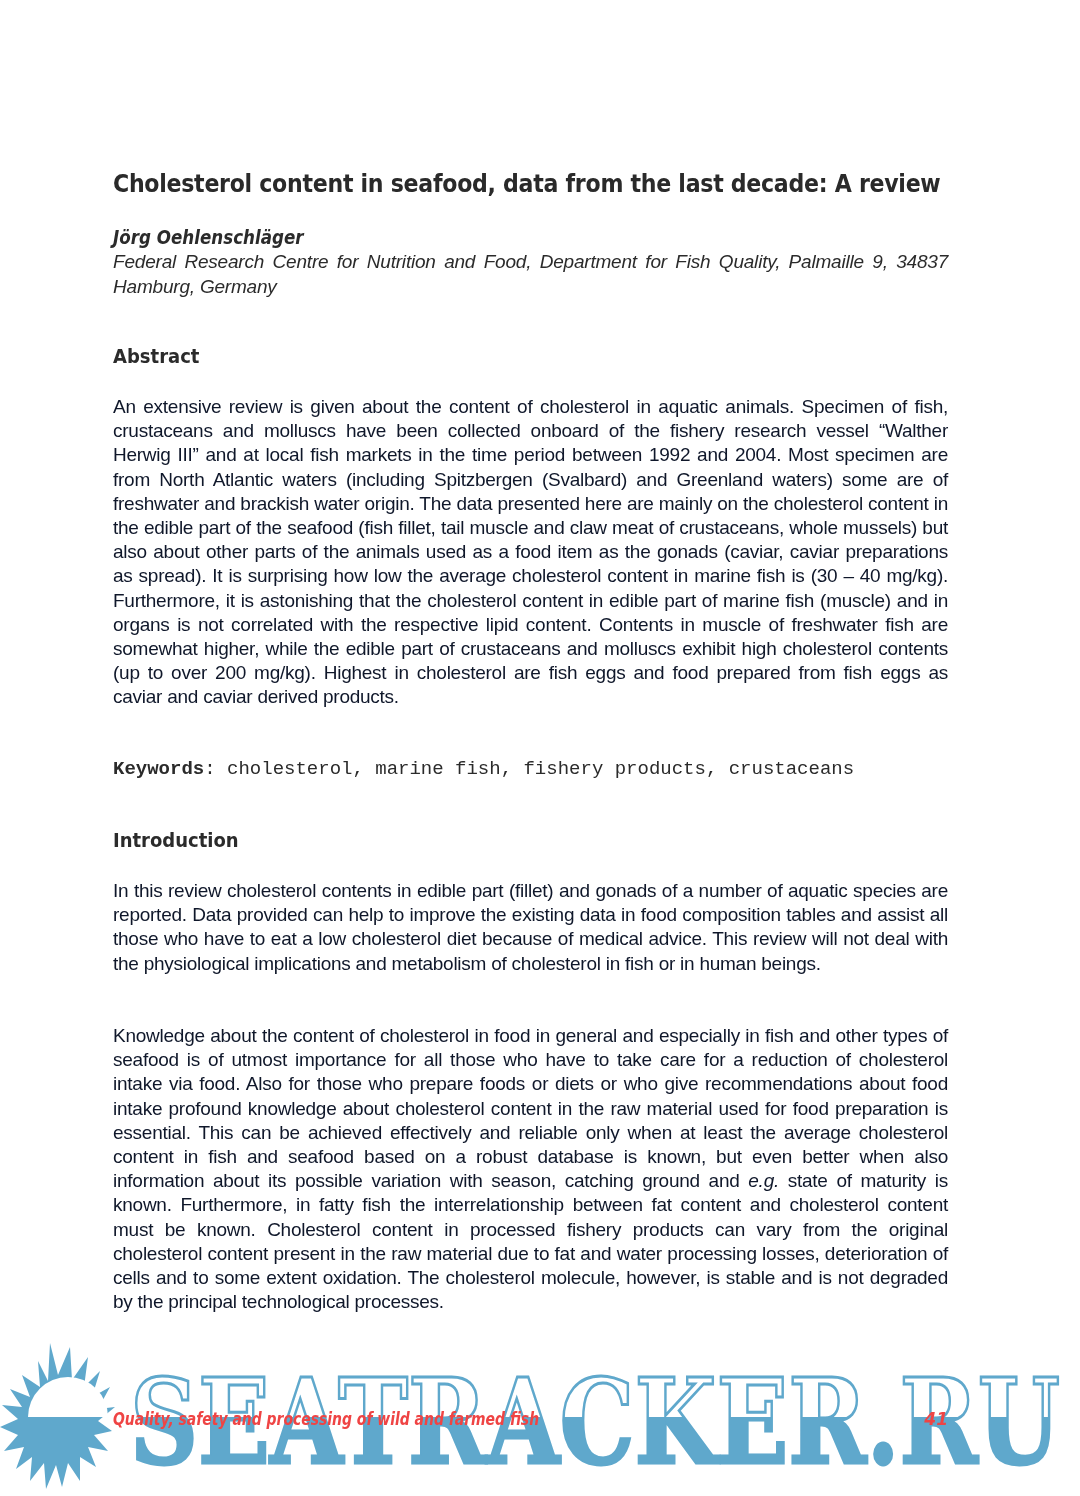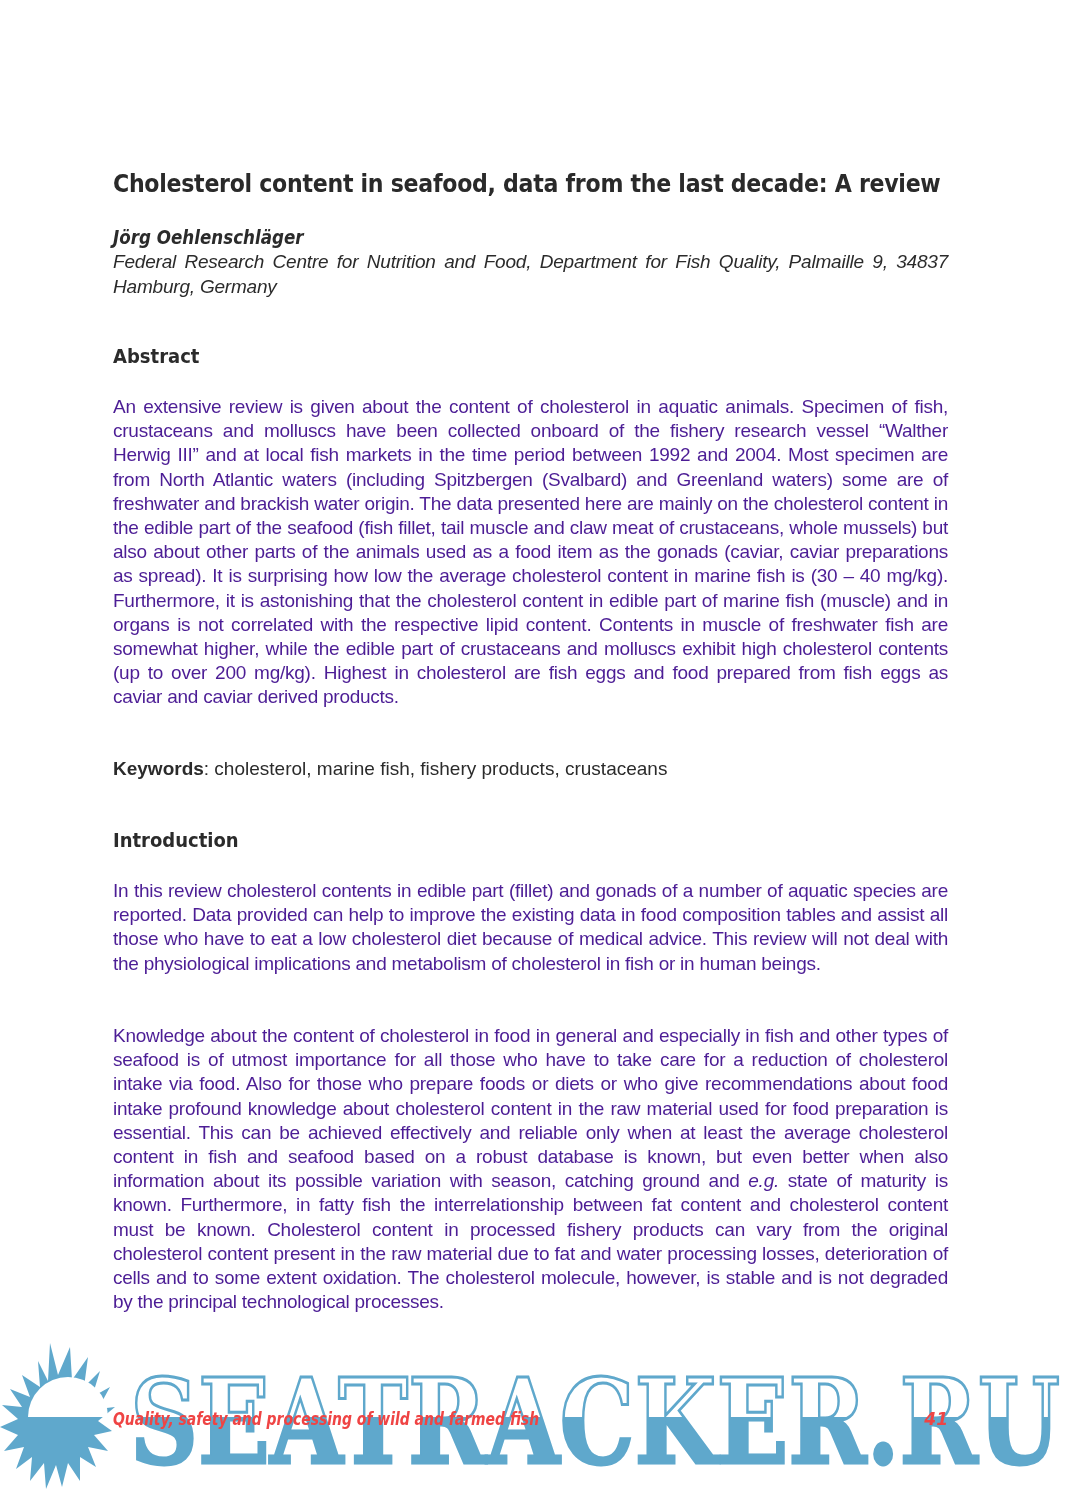--- a/index.html
+++ b/index.html
@@ -24,26 +24,26 @@
       text-align: justify; text-align-last: left;
       font-family: "Liberation Sans", sans-serif; letter-spacing: -0.2px;
     }
     .h2 {
       position: absolute; left: 0; font-size: 20px; font-weight: bold;
       transform: scaleX(0.9); transform-origin: left center;
     }
     .para {
       position: absolute; left: 0; width: 835px;
       font-family: "Liberation Sans", sans-serif; font-size: 19px;
-      line-height: 24.2px; text-align: justify; color: #4c1d95;
+      line-height: 24.2px; text-align: justify; color: #0f172a;
       letter-spacing: -0.25px;
     }
     .kw {
       position: absolute; left: 0; top: 758px;
-      font-family: Liberation Sans, sans-serif; font-size: 19px;
+      font-family: Liberation Mono, monospace; font-size: 19px;
     }
     .kw b { font-weight: bold; }
     .footer {
       position: absolute; top: 1409px; left: 113px; width: 835px; height: 24px;
       font-size: 17px; font-style: italic; font-weight: bold; color: #ef4444;
       z-index: 3;
     }
     .footer .left { position: absolute; left: 0; top: 0; transform: scaleX(0.82); transform-origin: left center; white-space: nowrap; }
     .footer .right { position: absolute; right: 0; top: 0; }
     .watermark { position: absolute; left: 0; top: 1335px; width: 1080px; height: 161px; z-index: 2; pointer-events: none; }

